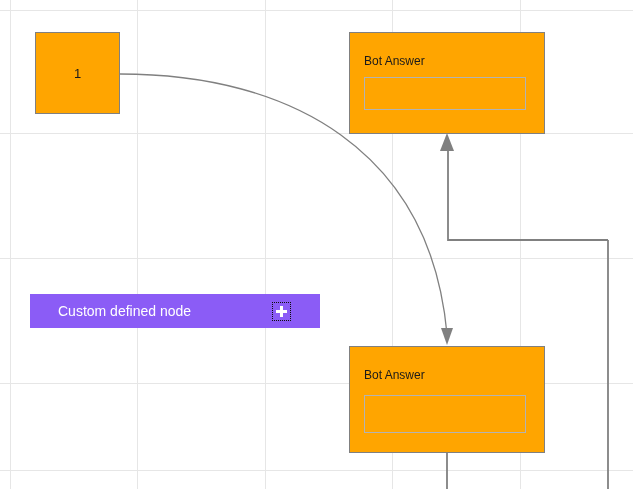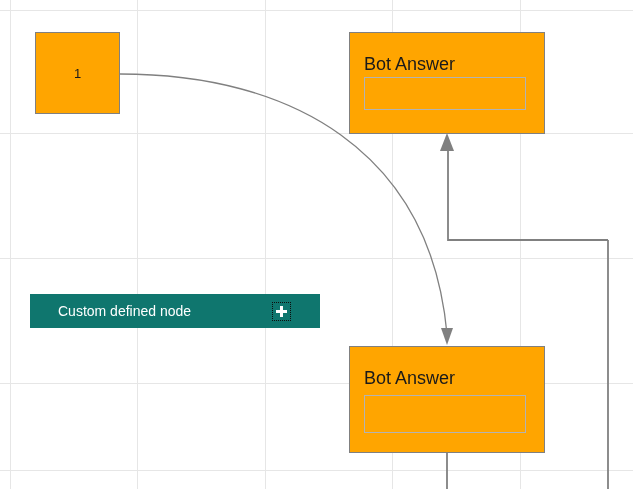--- a/index.html
+++ b/index.html
@@ -47,21 +47,21 @@
   }
   .node-simple .node-number {
     font-size: 13px;
     color: #1a1a1a;
     line-height: 1;
   }
   .node-title {
     position: absolute;
     left: 14px;
     top: 22px;
-    font-size: 18px;
+    font-size: 12px;
     color: #1a1a1a;
     line-height: 1;
     white-space: nowrap;
   }
   .node-field {
     position: absolute;
     left: 14px;
     right: 18px;
     box-sizing: border-box;
     border: 1px solid #b3b3b3;
@@ -70,21 +70,21 @@
   #node-bot-answer-top .node-field { top: 44px; height: 33px; }
   #node-bot-answer-bottom .node-field { top: 48px; height: 38px; }
 
   
   #custom-defined-node-bar {
     position: absolute;
     left: 30px;
     top: 294px;
     width: 290px;
     height: 34px;
-    background: #0f766e;
+    background: #8b5cf6;
     display: flex;
     align-items: center;
     cursor: pointer;
   }
   #custom-defined-node-bar .bar-label {
     color: #ffffff;
     font-size: 14px;
     margin-left: 28px;
     line-height: 1;
     white-space: nowrap;

